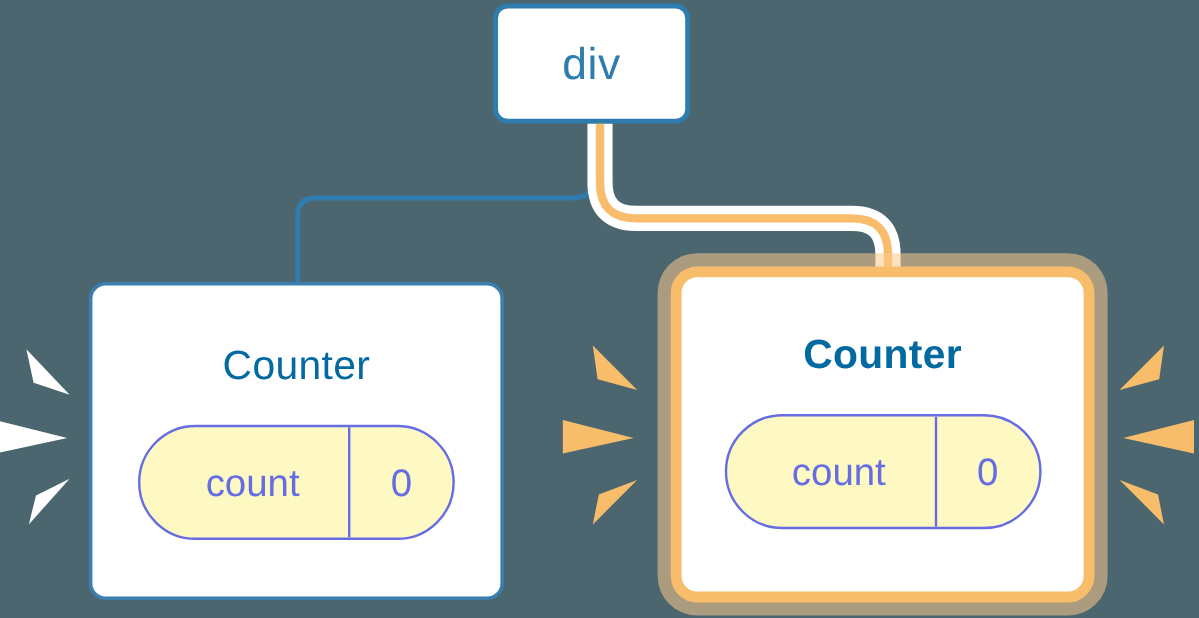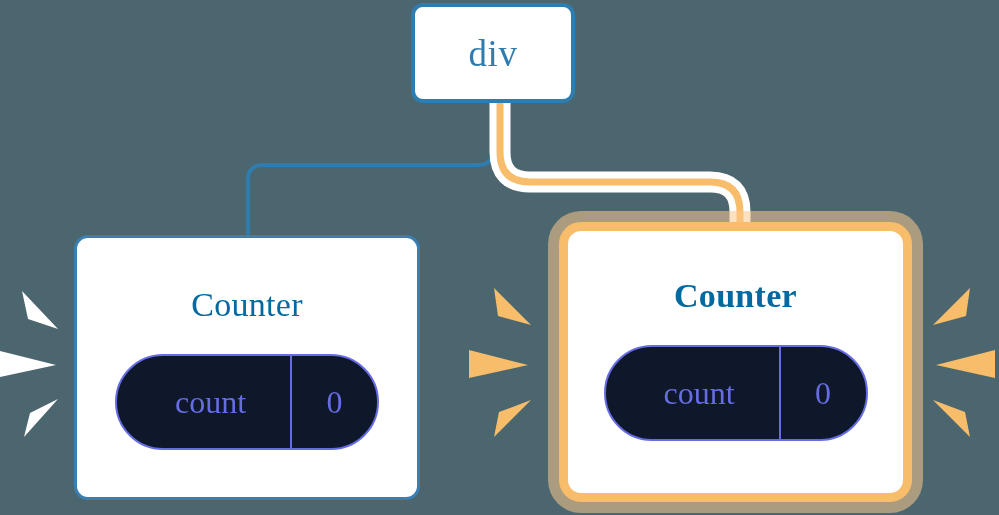--- a/index.html
+++ b/index.html
@@ -35,21 +35,20 @@
   }
 
   
   .node {
     position: absolute;
     background: #ffffff;
     box-sizing: border-box;
     display: flex;
     flex-direction: column;
     align-items: center;
-    font-family: Liberation Serif, serif;
   }
 
   .node-div {
     left: 411px;
     top: 3px;
     width: 164px;
     height: 100px;
     border: 4px solid #2f7cae;
     border-radius: 12px;
     justify-content: center;
@@ -95,21 +94,21 @@
 
   
   .pill {
     position: relative;
     display: flex;
     align-items: stretch;
     border: 2px solid #666ce2;
     border-radius: 999px;
     height: 96px;
     box-sizing: border-box;
-    background: #0f172a;
+    background: #fef9c3;
     overflow: hidden;
   }
   .node-counter-left .pill {
     width: 264px;
     margin-top: 32px;
   }
   .node-counter-right .pill {
     width: 264px;
     margin-top: 32px;
   }

